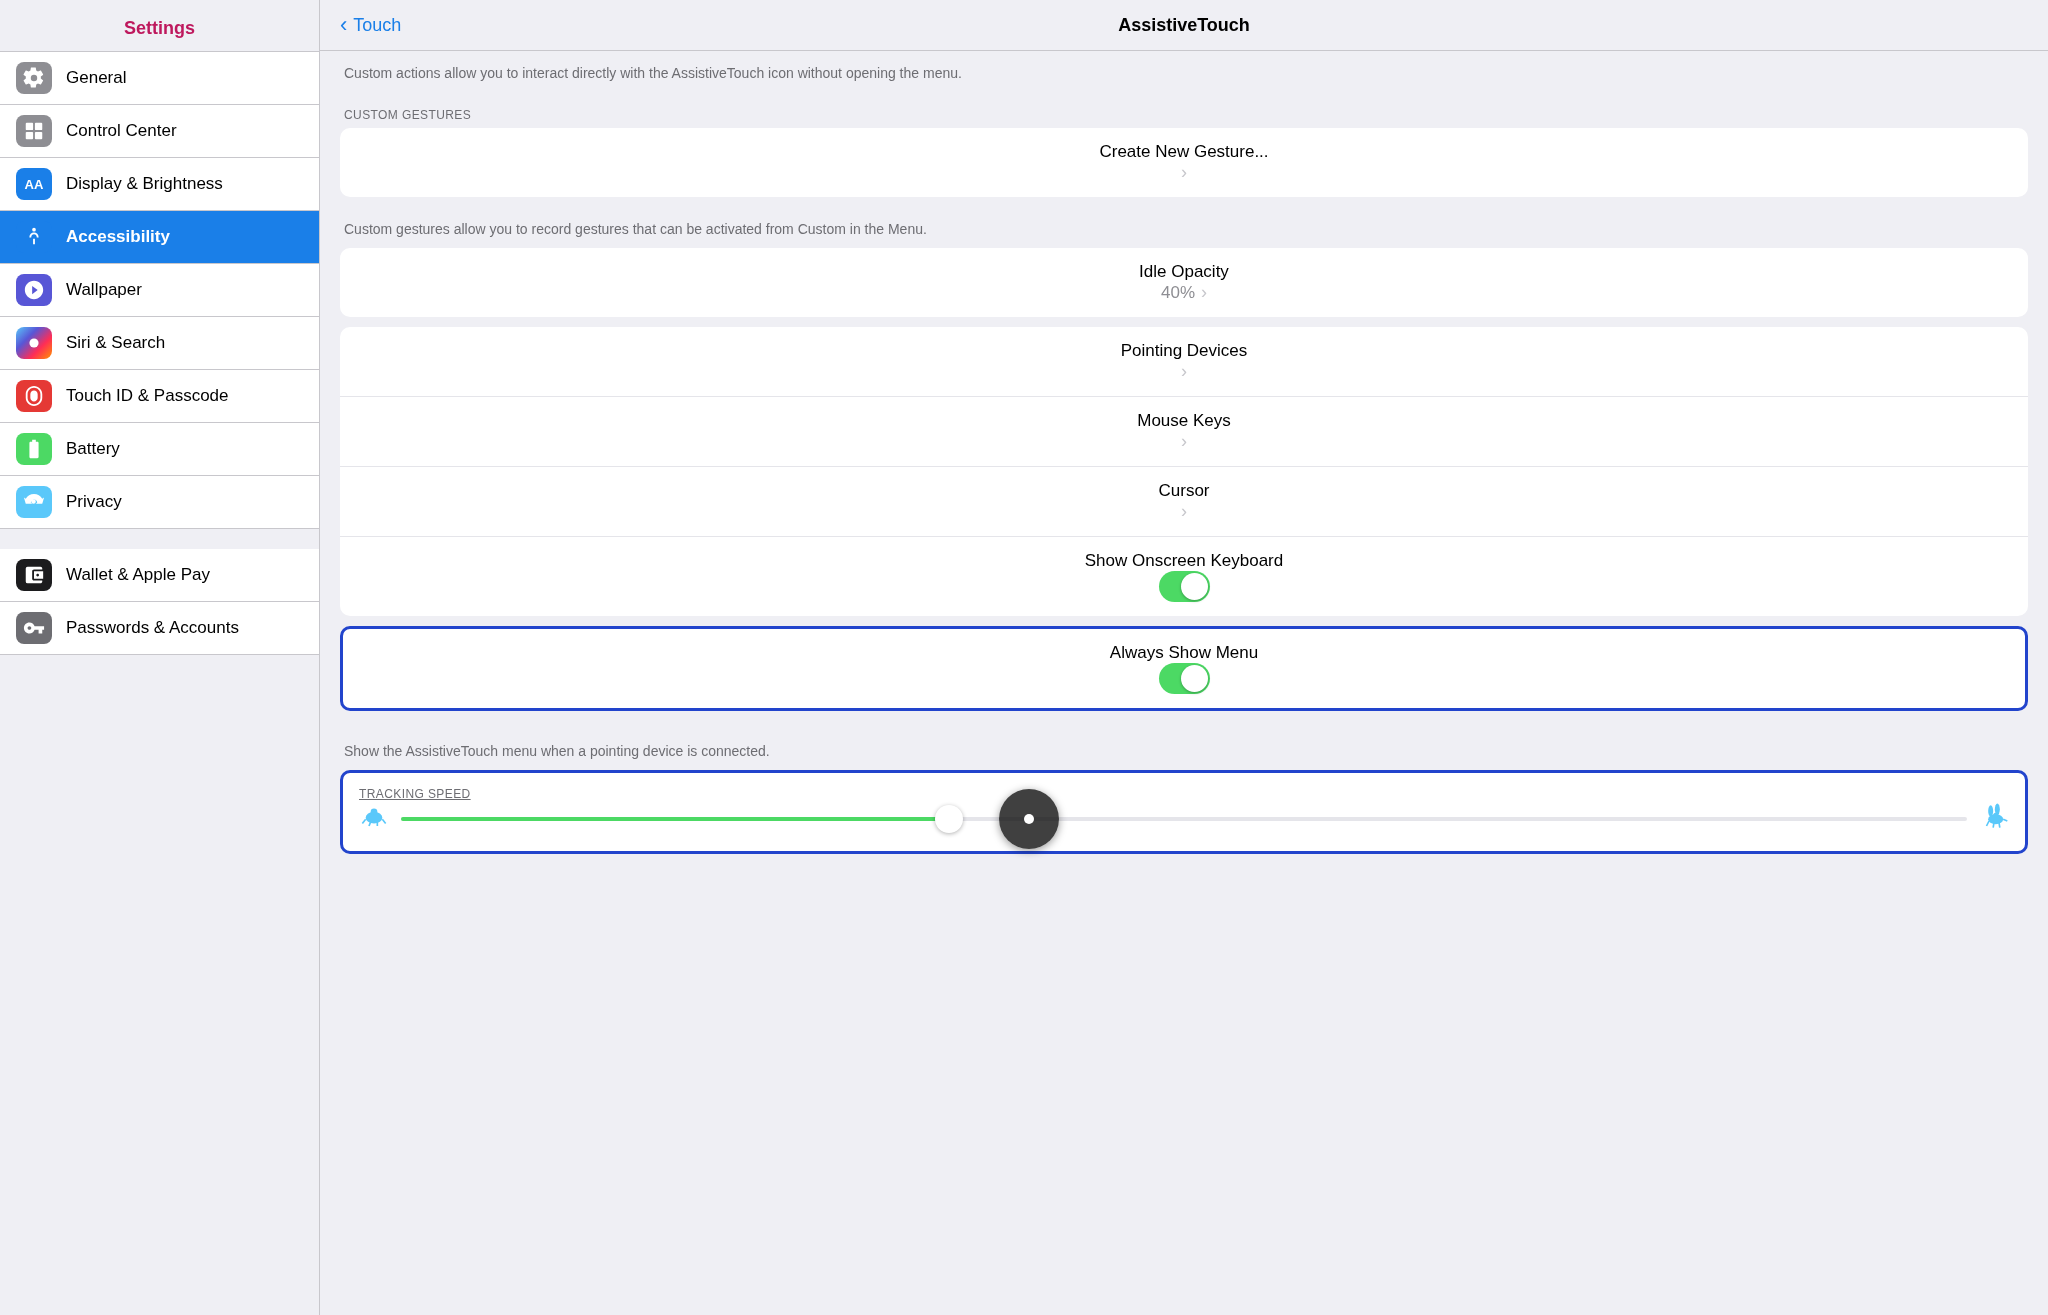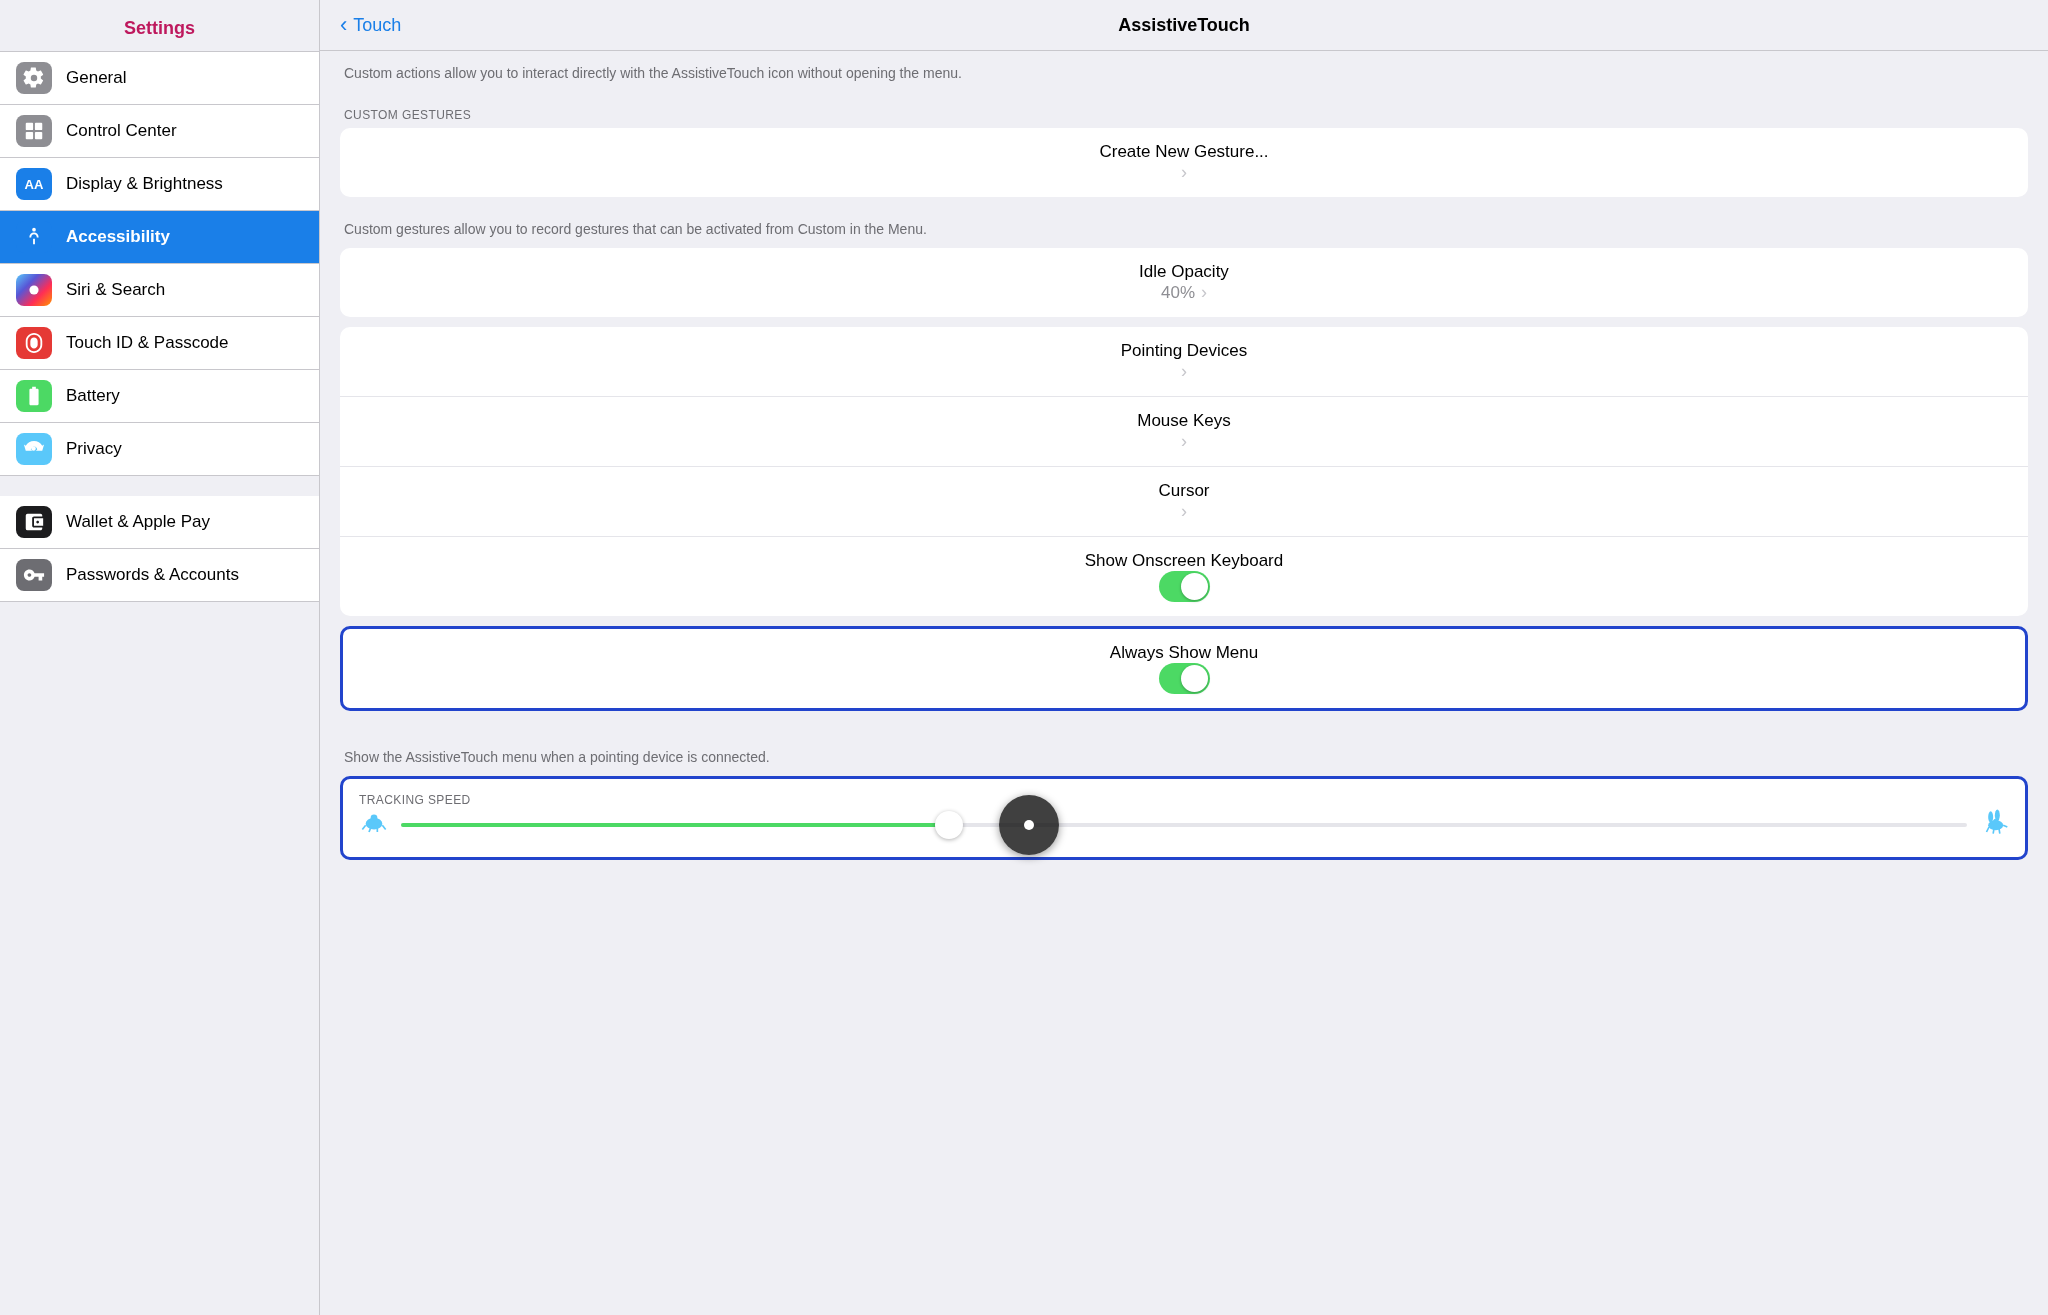--- a/index.html
+++ b/index.html
@@ -175,40 +175,41 @@
       top: 2px;
       right: 2px;
       box-shadow: 0 1px 3px rgba(0,0,0,0.3);
     }
 
     
     .highlighted-card {
       border: 3px solid #2244cc;
       border-radius: 10px;
       background: #fff;
-      margin-bottom: 24px;
+      margin-bottom: 18px;
       overflow: visible;
     }
     .highlighted-card .card-row {
       border-radius: 8px;
     }
 
     
     .tracking-card {
       border: 3px solid #2244cc;
       border-radius: 10px;
       background: #fff;
       padding: 14px 16px;
       margin-bottom: 10px;
     }
     .tracking-label {
       font-size: 12px;
       color: #6d6d72;
       text-transform: uppercase;
       letter-spacing: 0.4px;
+      text-decoration: underline;
     }
     .slider-row {
       display: flex;
       align-items: center;
       gap: 12px;
     }
     .slider-track {
       flex: 1;
       height: 4px;
       background: #e5e5ea;
@@ -302,20 +303,28 @@
   <div class="sidebar-item active">
     <div class="icon-wrap" style="background:#1a7fe8">
       <svg width="22" height="22" viewBox="0 0 24 24" fill="white">
           <circle cx="12" cy="4" r="2"></circle>
           <path d="M12 7c-2.8 0-5 2.2-5 5v.5h2V12c0-1.7 1.3-3 3-3s3 1.3 3 3v.5h2V12c0-2.8-2.2-5-5-5zm-1 7v6h2v-6h-2z"></path>
         </svg>
     </div>
     <span class="item-label">Accessibility</span>
   </div>
 
+  <div class="sidebar-item">
+    <div class="icon-wrap" style="background:#5856d6">
+      <svg width="22" height="22" viewBox="0 0 24 24" fill="white">
+          <path d="M12 2C6.48 2 2 6.48 2 12s4.48 10 10 10 10-4.48 10-10S17.52 2 12 2zm-2 14.5v-9l6 4.5-6 4.5z"></path>
+        </svg>
+    </div>
+    <span class="item-label">Wallpaper</span>
+  </div>
 
   <div class="sidebar-item">
     <div class="icon-wrap" style="background: linear-gradient(135deg,#5ac8fa,#5856d6,#ff2d55,#ff9500)">
       <svg width="22" height="22" viewBox="0 0 24 24" fill="white">
           <circle cx="12" cy="12" r="5"></circle>
         </svg>
     </div>
     <span class="item-label">Siri &amp; Search</span>
   </div>
 

